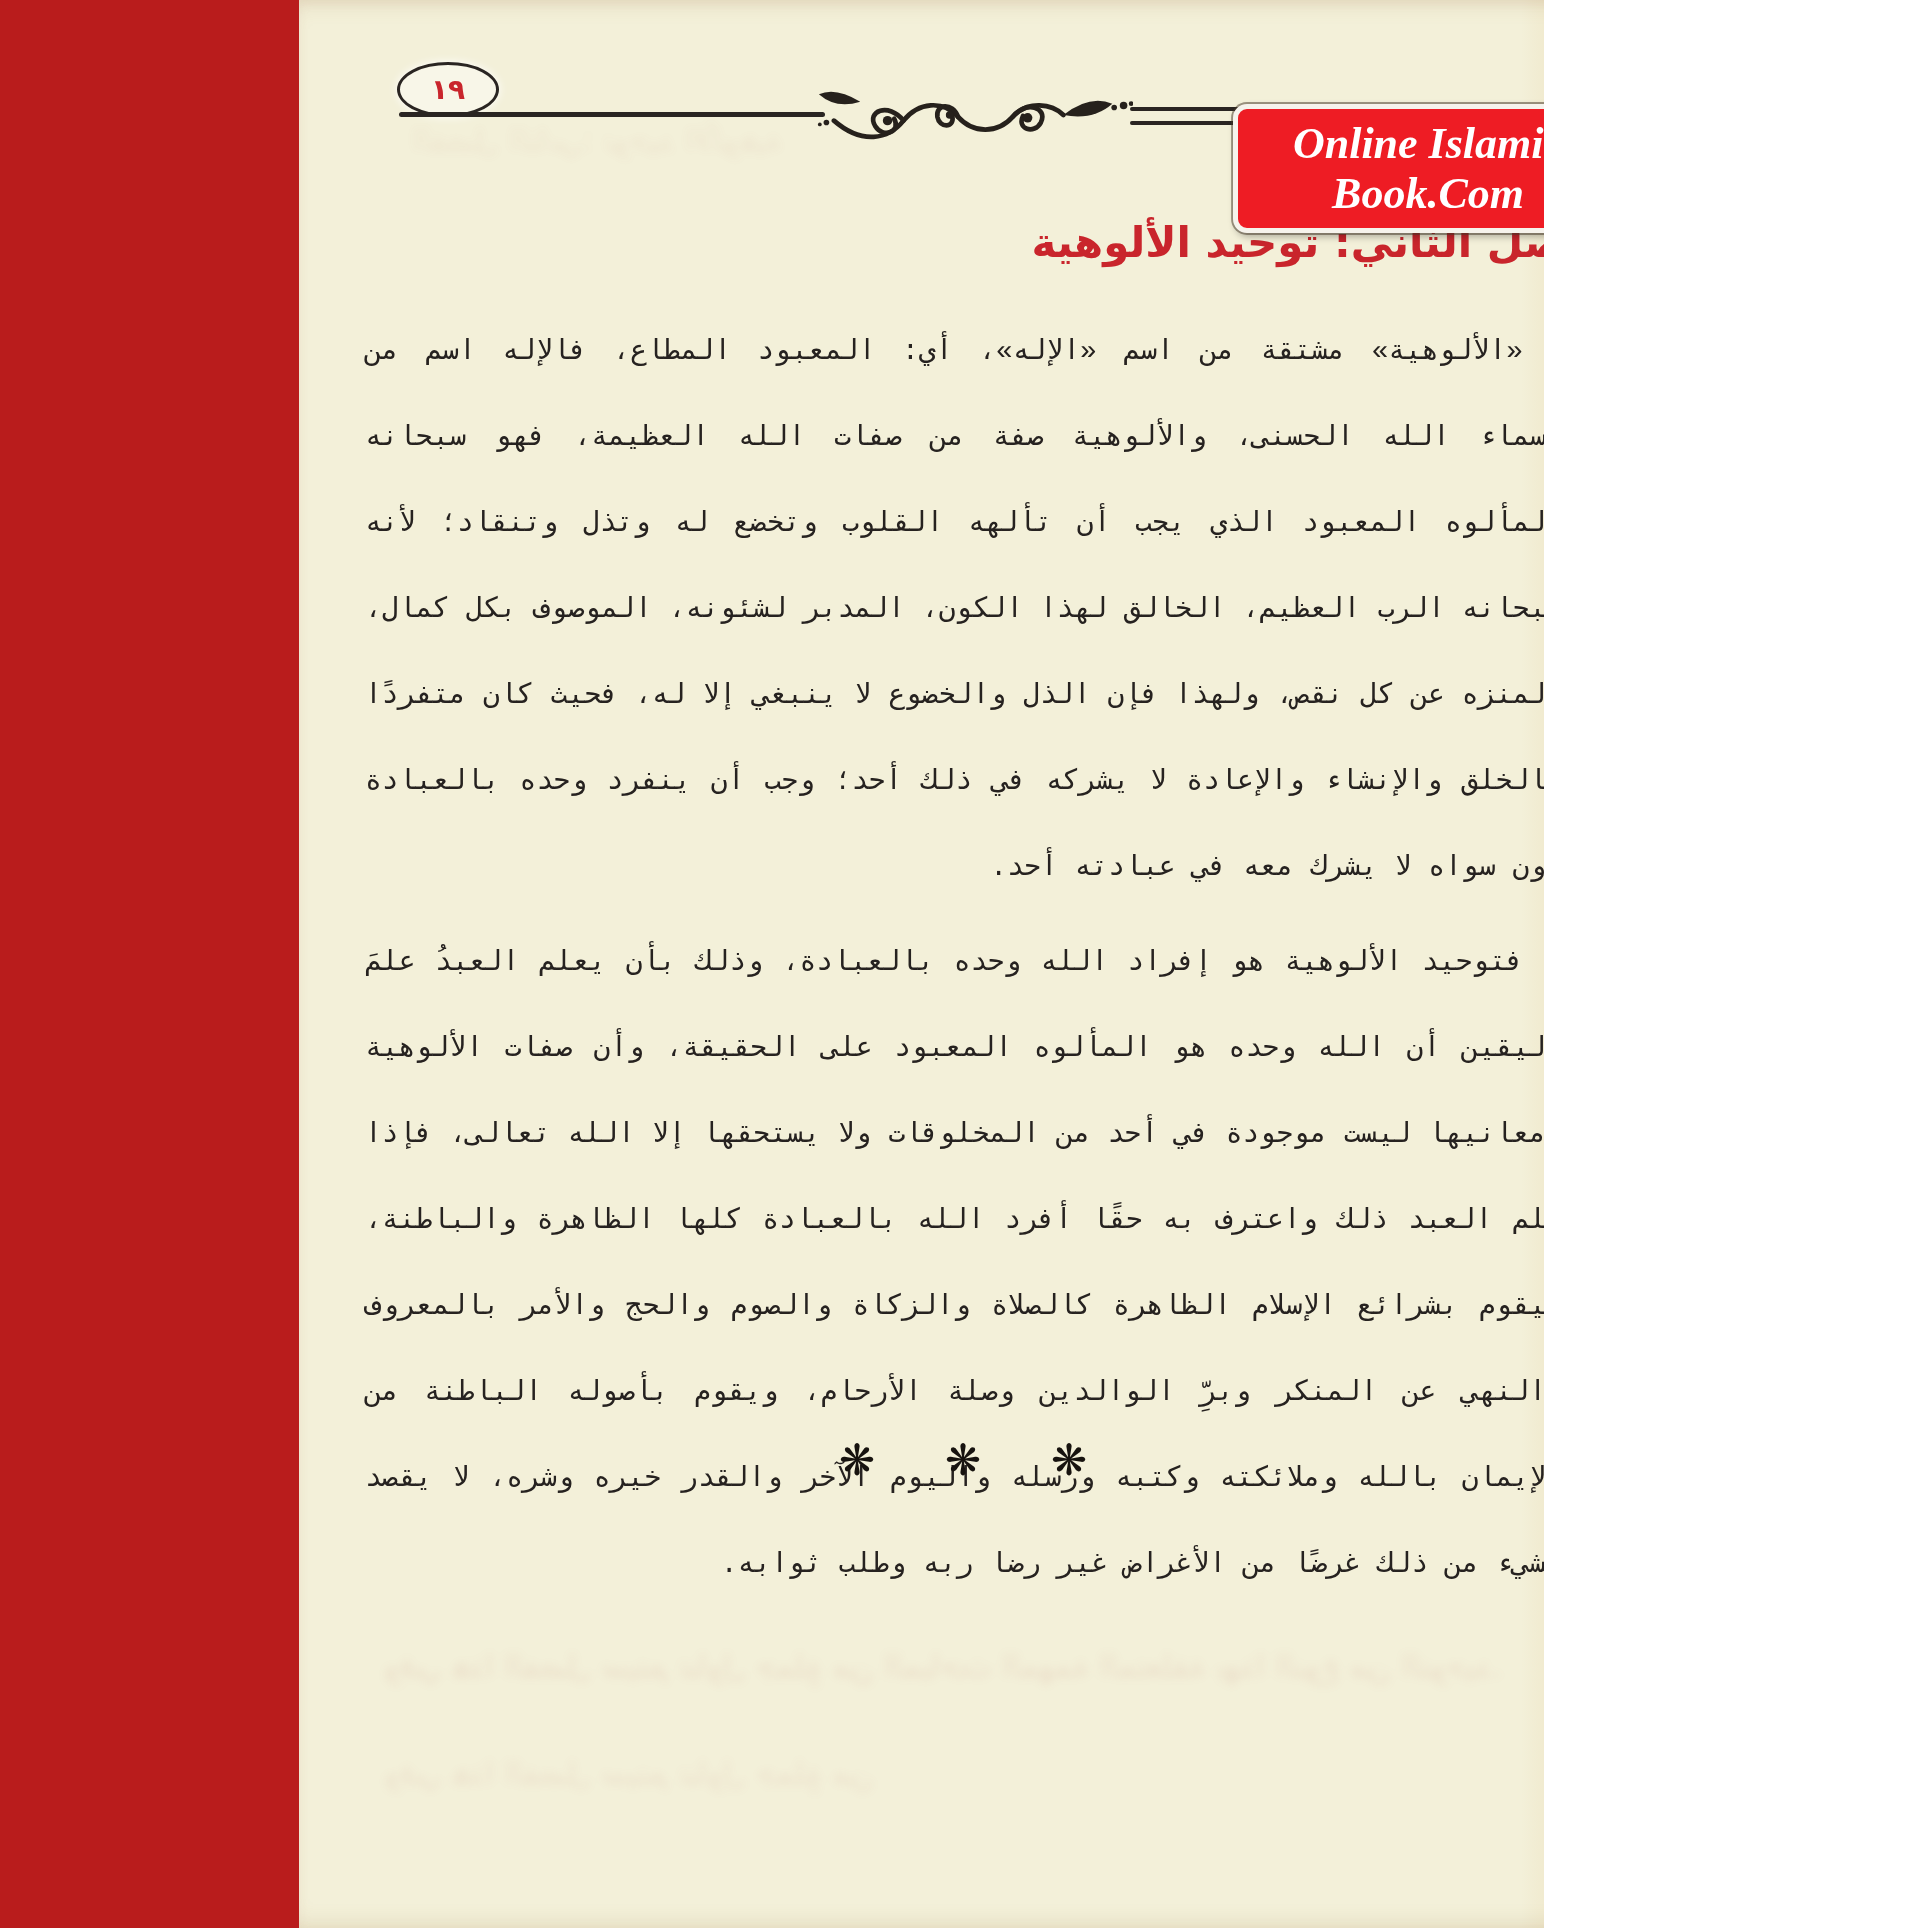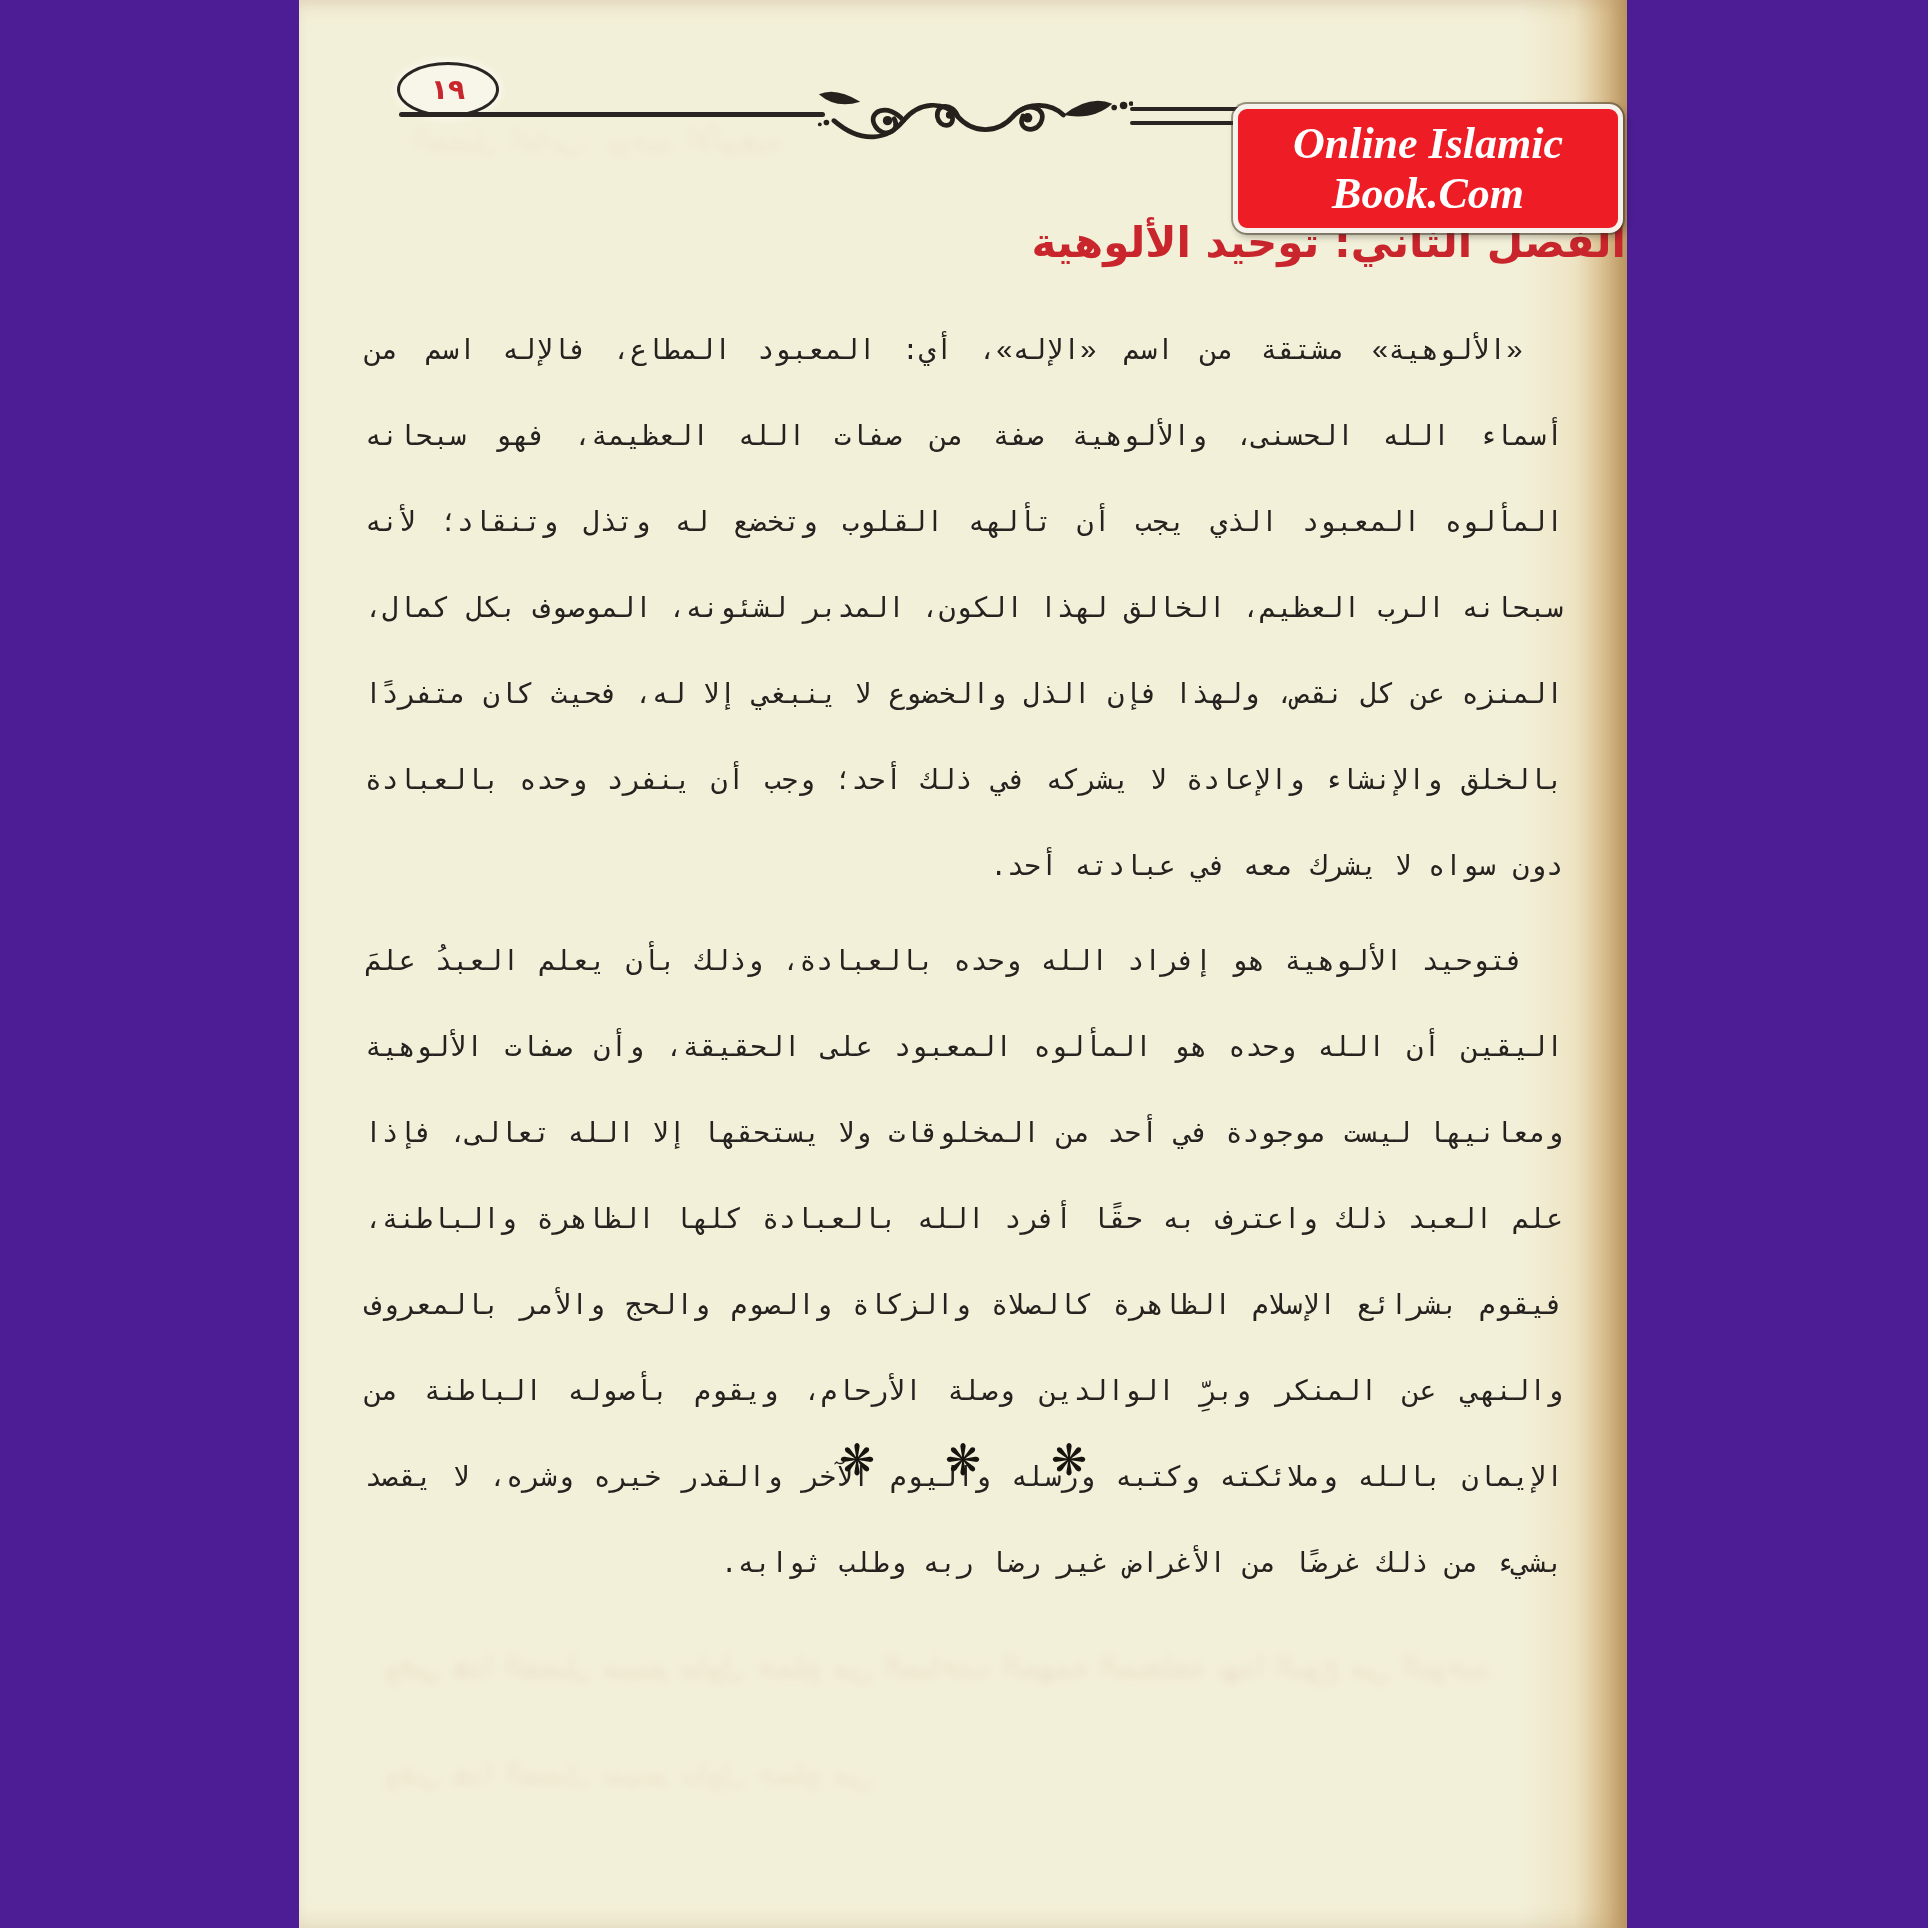--- a/index.html
+++ b/index.html
@@ -1,16 +1,16 @@
 <!DOCTYPE html>
 <html lang="ar" style="font-size:15px"><head>
 <meta charset="utf-8">
 <style>
   html,body{margin:0;padding:0;background:#ffffff;}
-  .screenshot{position:relative;width:1928px;height:1928px;background:#4c1d95;overflow:hidden;
+  .screenshot{position:relative;width:1544px;height:1928px;background:#b91c1c;overflow:hidden;
               font-family:"DejaVu Sans",sans-serif;}
   
   .page{position:absolute;left:299px;top:0;width:1328px;height:1928px;
         background:linear-gradient(to right,#f3f0d9 0%,#f3f0d9 92%,#eee4c4 96%,#d9bd8c 98.6%,#c2a06c 100%);
         box-shadow:inset -15px 0 24.5px rgba(150,110,50,.22), inset 0 3.8px 9.4px rgba(210,150,140,.10);}
   
   .page-number-oval{position:absolute;left:98px;top:62px;width:96px;height:49px;
         border:3.8px solid #2a2522;border-radius:50%;display:flex;align-items:center;justify-content:center;
         background:#f8f6e8;box-shadow:0 0 9.4px rgba(255,255,255,.95);
         color:#c9252c;font-size:28px;font-weight:bold;}

